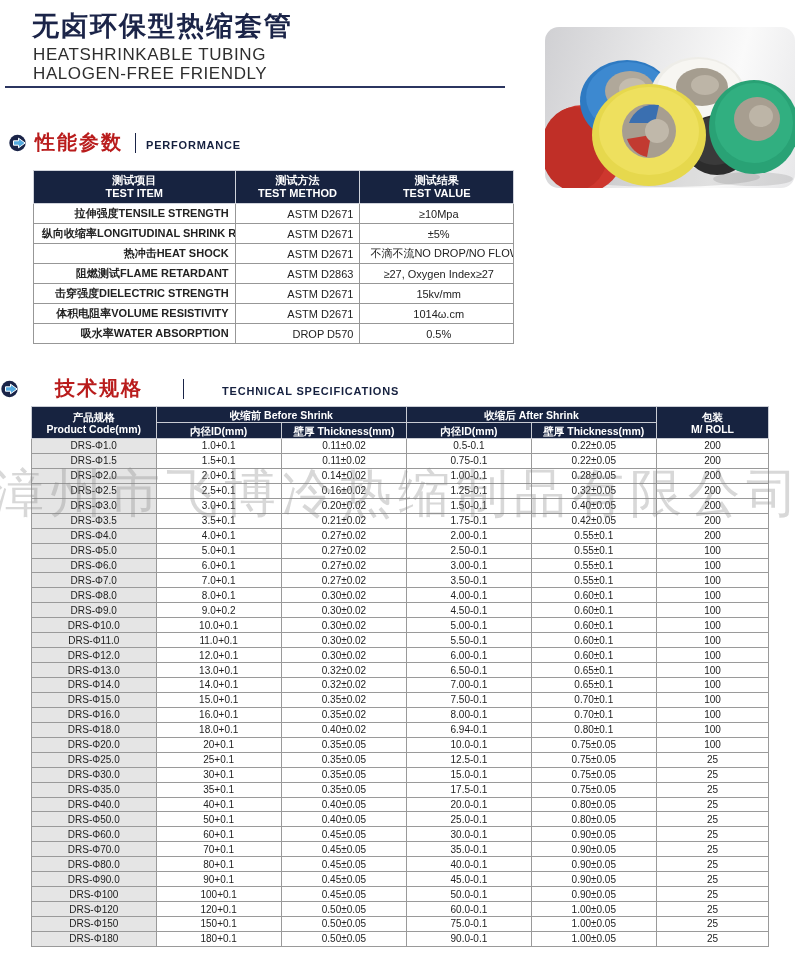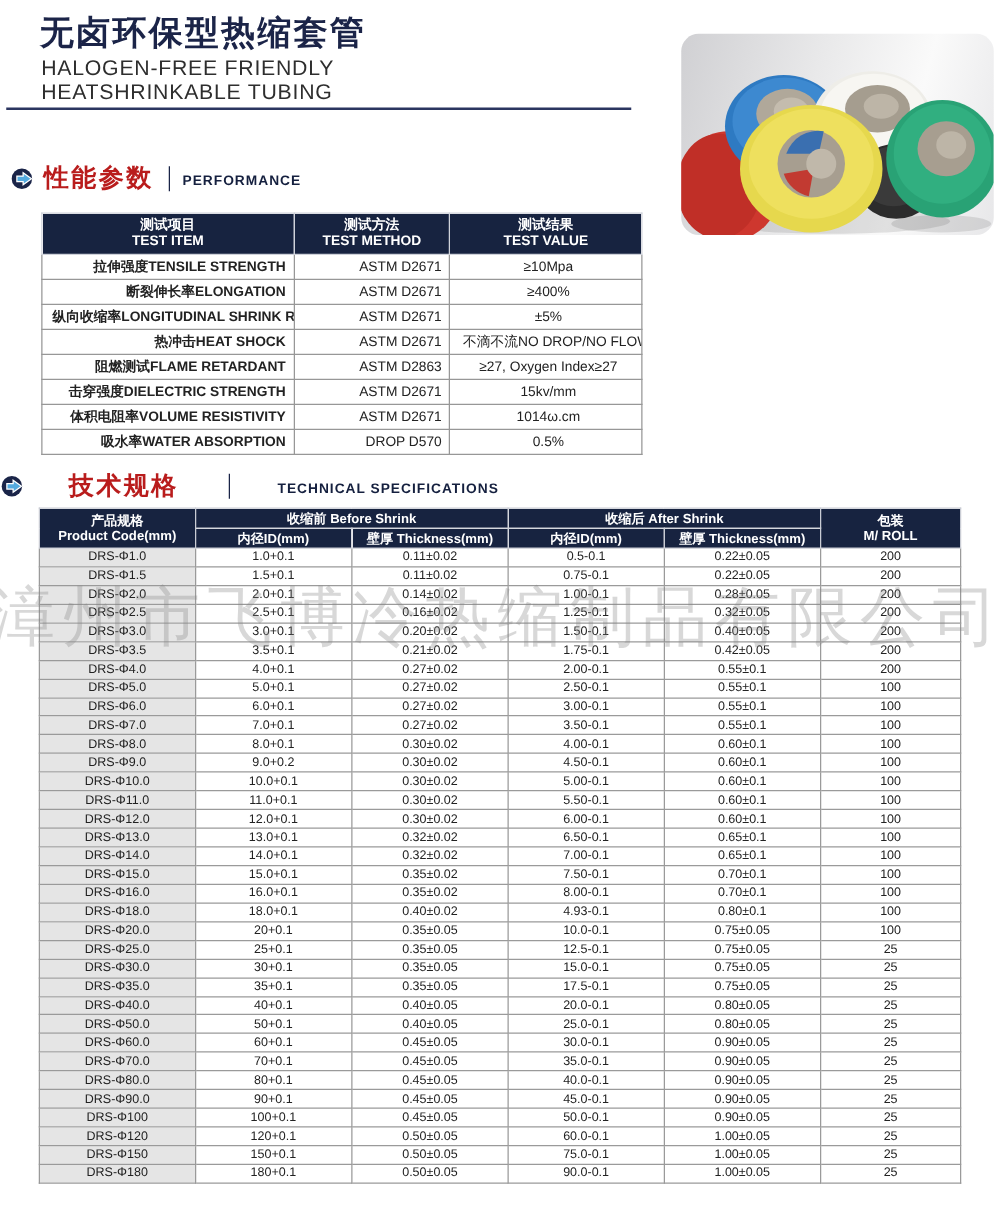--- a/index.html
+++ b/index.html
@@ -48,22 +48,22 @@
   
   .watermark{
     left:-8px;top:459px;width:820px;font-size:52px;letter-spacing:6px;white-space:nowrap;
     color:rgba(135,135,135,.32);pointer-events:none;z-index:5;font-weight:normal;}
 </style>
 </head>
 <body>
 
 <div class="abs page-title">无卤环保型热缩套管</div>
 <div class="abs page-subtitle">
+  <div>HEATSHRINKABLE TUBING</div>
   <div>HALOGEN-FREE FRIENDLY</div>
-  <div>HEATSHRINKABLE TUBING</div>
 </div>
 <div class="abs title-rule"></div>
 
 <div class="abs photo-card">
   <svg width="250" height="161" viewBox="0 0 250 161">
     <ellipse cx="120" cy="150" rx="95" ry="10" fill="rgba(0,0,0,0.10)"></ellipse>
     <ellipse cx="208" cy="152" rx="40" ry="7" fill="rgba(0,0,0,0.10)"></ellipse>
 
     <g>
       <ellipse cx="38" cy="122" rx="42" ry="44" fill="#ce372e"></ellipse>
@@ -137,25 +137,20 @@
         <span>测试结果</span>
         <span>TEST VALUE</span>
       </th>
     </tr>
   </thead>
   <tbody>
       <tr>
         <td>拉伸强度TENSILE STRENGTH</td>
         <td>ASTM D2671</td>
         <td>≥10Mpa</td>
-      </tr>
-      <tr>
-        <td>断裂伸长率ELONGATION</td>
-        <td>ASTM D2671</td>
-        <td>≥400%</td>
       </tr>
       <tr>
         <td>纵向收缩率LONGITUDINAL SHRINK RATIO</td>
         <td>ASTM D2671</td>
         <td>±5%</td>
       </tr>
       <tr>
         <td>热冲击HEAT SHOCK</td>
         <td>ASTM D2671</td>
         <td>不滴不流NO DROP/NO FLOW</td>
@@ -372,21 +367,21 @@
         <td>16.0+0.1</td>
         <td>0.35±0.02</td>
         <td>8.00-0.1</td>
         <td>0.70±0.1</td>
         <td>100</td>
       </tr>
       <tr>
         <td>DRS-Φ18.0</td>
         <td>18.0+0.1</td>
         <td>0.40±0.02</td>
-        <td>4.93-0.1</td>
+        <td>6.94-0.1</td>
         <td>0.80±0.1</td>
         <td>100</td>
       </tr>
       <tr>
         <td>DRS-Φ20.0</td>
         <td>20+0.1</td>
         <td>0.35±0.05</td>
         <td>10.0-0.1</td>
         <td>0.75±0.05</td>
         <td>100</td>

